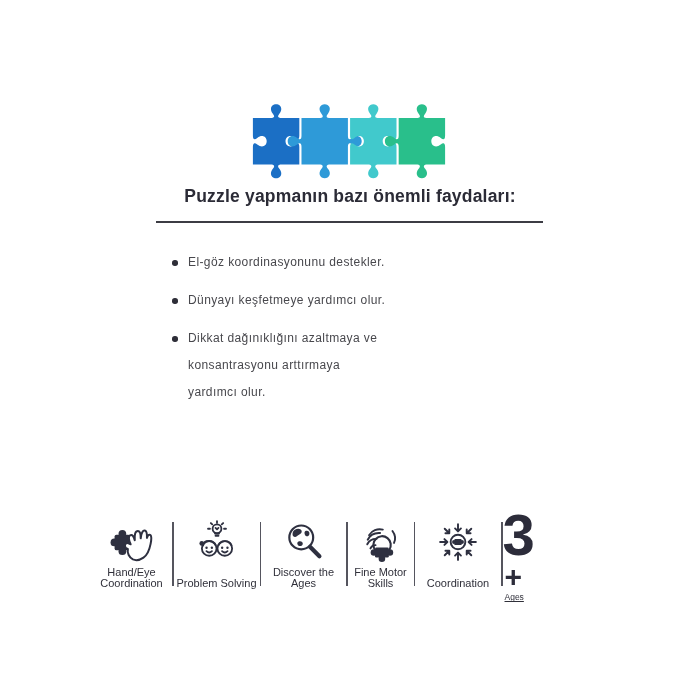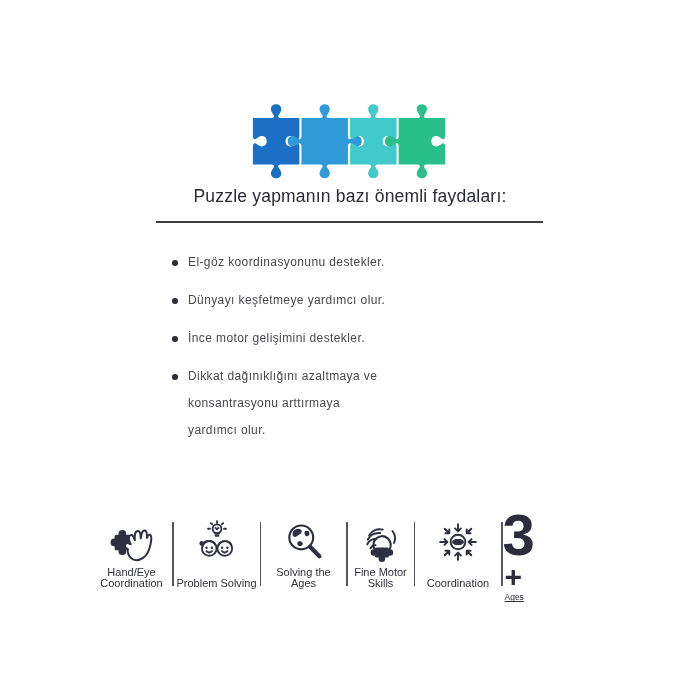--- a/index.html
+++ b/index.html
@@ -4,21 +4,21 @@
 <style>
   html,body { margin:0; padding:0; background:#ffffff; }
   body { width:700px; height:700px; font-family:"Liberation Sans", sans-serif; }
   .stage { position:relative; width:700px; height:700px; background:#ffffff; overflow:hidden; }
 
   
   .puzzle-banner { position:absolute; left:250px; top:102px; width:198px; height:80px; }
 
   
   .page-title { position:absolute; left:0; top:186px; width:700px; text-align:center;
-                font-size:17.5px; font-weight:normal; color:#2b2b36; letter-spacing:0.2px; }
+                font-size:17.5px; font-weight:bold; color:#2b2b36; letter-spacing:0.2px; }
   .title-rule { position:absolute; left:156px; top:221px; width:387px; height:2px; background:#3c3c44; }
 
   
   .benefits { position:absolute; left:171px; top:249px; width:372px; margin:0; padding:0; list-style:none;
               font-size:12px; color:#48484d; letter-spacing:0.4px; }
   .benefits li { position:relative; padding-left:17px; line-height:27px; margin-bottom:11px; }
   .benefits li::before { content:""; position:absolute; left:1px; top:11px; width:5.5px; height:5.5px;
                          border-radius:50%; background:#2e2e38; }
   .benefits .line { display:block; }
 
@@ -52,23 +52,20 @@
 
   <div class="page-title">Puzzle yapmanın bazı önemli faydaları:</div>
   <div class="title-rule"></div>
 
   <ul class="benefits">
     <li>
         <span class="line">El-göz koordinasyonunu destekler.</span>
       </li>
     <li>
         <span class="line">Dünyayı keşfetmeye yardımcı olur.</span>
-      </li>
-    <li>
-        <span class="line">İnce motor gelişimini destekler.</span>
       </li>
     <li>
       <span class="line">Dikkat dağınıklığını azaltmaya ve</span>
       <span class="line">konsantrasyonu arttırmaya</span>
       <span class="line">yardımcı olur.</span>
     </li>
   </ul>
 
   <div class="features">
 
@@ -130,21 +127,21 @@
             <path d="M30.8 29.5 L40.8 39.5" stroke-width="4.6"></path>
           </g>
           <g fill="#2e3040">
             <path d="M14 10.5 C17.5 8.5 21.5 9.5 21.5 12.5 C21.5 15 18.5 15.5 16.5 17.5 C14.5 19.5 11.5 18.5 11.5 15.5 C11.5 13 12.5 11.5 14 10.5 Z"></path>
             <path d="M25.5 12 C28.5 11 30.5 13 29.8 15.8 C29 18.5 26 18.3 25 16 C24.3 14.3 24.3 12.8 25.5 12 Z"></path>
             <path d="M18 23.5 C21 22.5 23.5 24.5 22.5 26.8 C21.5 29 18 29 17 26.8 C16.3 25.3 16.8 24 18 23.5 Z"></path>
           </g>
         </svg>
       </div>
       <div class="flabel">
-        <span>Solving the</span>
+        <span>Discover the</span>
         <span>Ages</span>
       </div>
     </div>
 
     <div class="fdivider"></div>
 
     <div class="feature f3">
       <div class="ficon">
         <svg width="44" height="44" viewBox="0 0 48 48">
           <g fill="none" stroke="#2e3040" stroke-width="2.1" stroke-linecap="round">

